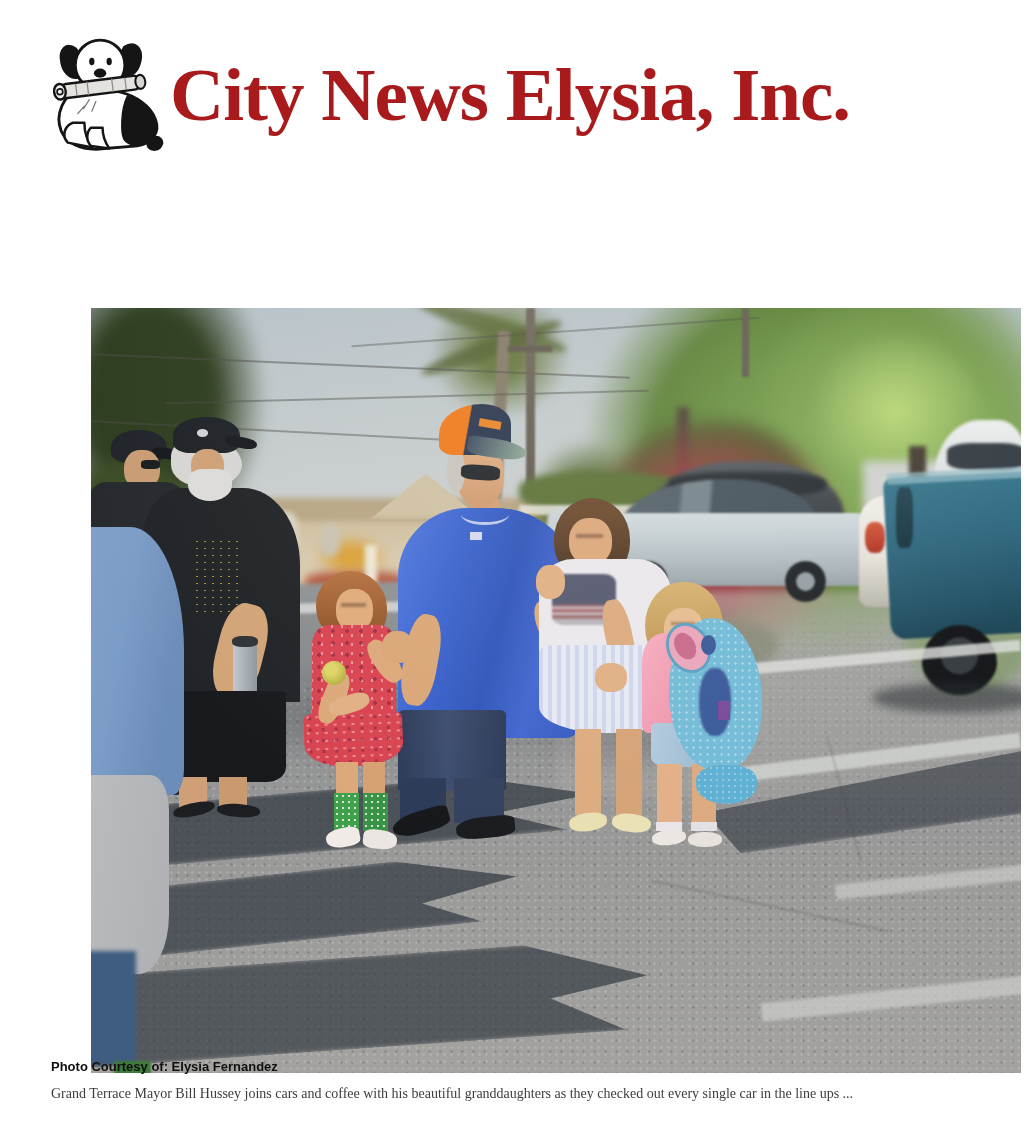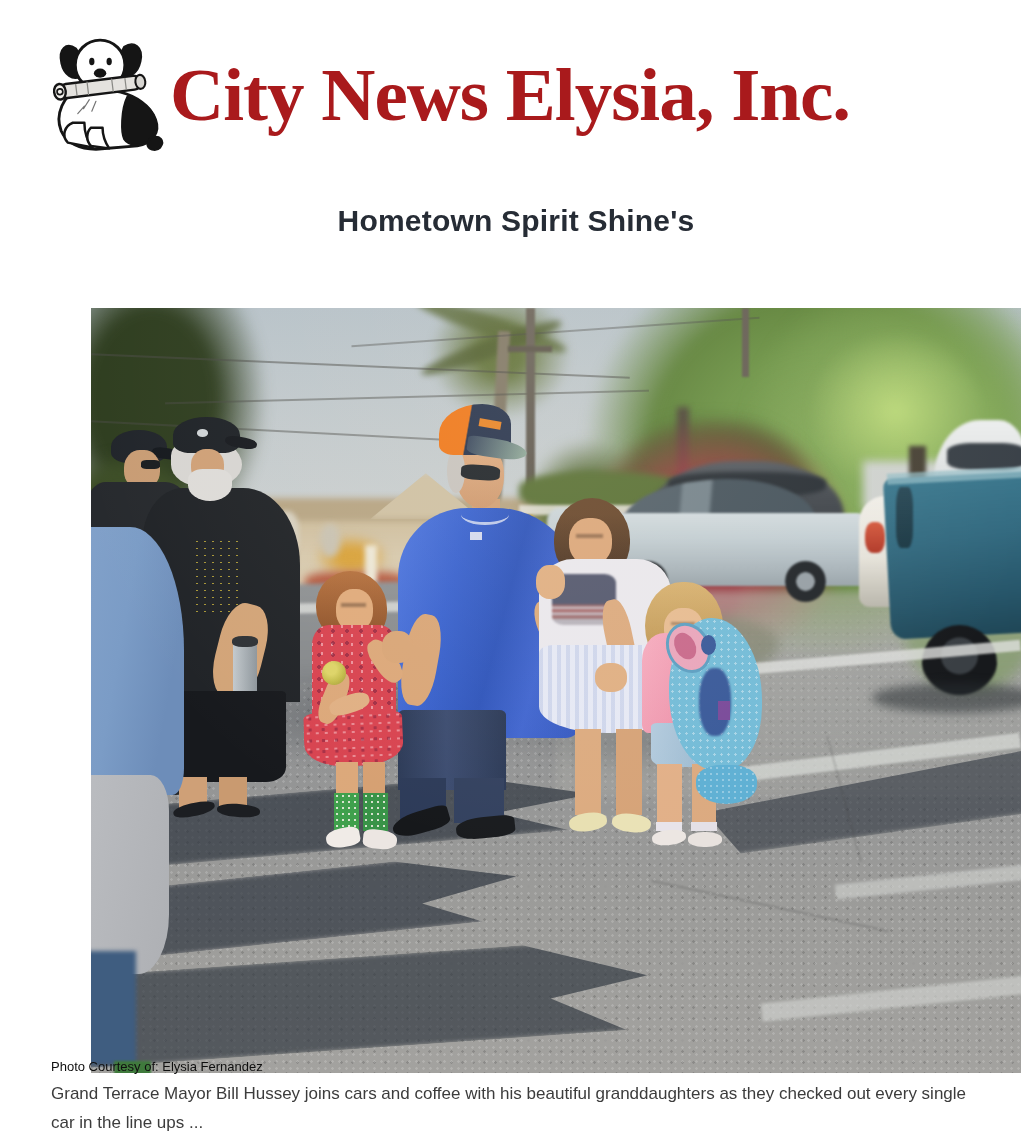--- a/index.html
+++ b/index.html
@@ -197,23 +197,23 @@
   
   .stb{left:62.2%;top:40.5%;width:10%;height:20%;background-color:#74bcd8;background-image:radial-gradient(rgba(255,255,255,.38) 22%,rgba(255,255,255,0) 25%);background-size:7px 7px;border-radius:46% 54% 42% 52%;}
   .ste{left:61.9%;top:41%;width:4.6%;height:6.8%;background:#e9a6bc;border:3px solid #5d9fc2;border-radius:50%;transform:rotate(-28deg);box-sizing:border-box;}
   .stei{left:62.8%;top:42.4%;width:2.2%;height:3.6%;background:#c96a8c;border-radius:50%;transform:rotate(-28deg);}
   .stp1{left:65.6%;top:42.8%;width:1.6%;height:2.6%;background:#3a5a9a;border-radius:50%;filter:blur(.5px);}
   .stp2{left:65.4%;top:47%;width:3.4%;height:9%;background:#3a5a9a;border-radius:45%;filter:blur(1px);}
   .sttg{left:67.4%;top:51.4%;width:1.3%;height:2.4%;background:#7a4a9a;filter:blur(.5px);}
   .stpw{left:65%;top:59.8%;width:6.6%;height:5%;background-color:#5fb0d4;background-image:radial-gradient(rgba(255,255,255,.32) 22%,transparent 25%);background-size:6px 6px;border-radius:40% 40% 50% 50%;}
   .warm{inset:0;background:radial-gradient(circle at 50% 8%,rgba(255,244,222,.10),rgba(0,0,0,0) 60%);}
   
-  .credit{position:absolute;left:51px;top:1059px;font-size:13px;font-weight:400;color:#0f0f0f;}
-  .caption{position:absolute;left:51px;top:1080px;width:936px;margin:0;font-size:17px;
-           line-height:28.5px;color:#3c3c3c;}
+  .credit{position:absolute;left:51px;top:1059px;font-size:13px;font-weight:700;color:#0f0f0f;}
+  .caption{position:absolute;left:51px;top:1080px;width:936px;margin:0;font-size:14px;
+           line-height:28.5px;color:#3c3c3c;font-family:Liberation Serif, serif;}
 </style>
 </head>
 <body>
 
 <div class="page">
 
   <header>
     <span class="dog">
       <svg viewBox="0 0 150 160" width="124" height="158">
         <g stroke="#151515" stroke-linejoin="round" stroke-linecap="round">
@@ -235,21 +235,20 @@
             <circle cx="14" cy="72.5" r="3.5" fill="none" stroke-width="2"></circle>
             <path d="M34,66 L34,79 M48,65 L48,80 M78,65 L78,80 M94,66 L94,79" stroke="#8a8a86" stroke-width="1.5" fill="none"></path>
           </g>
           <path d="M50,88 l-7,11 M58,90 l-5,12 M44,96 l-8,9" stroke-width="1.4" opacity=".6" fill="none"></path>
         </g>
       </svg>
     </span>
     <div class="logo-text">City News Elysia, Inc.</div>
   </header>
 
-  <h1 class="headline">Hometown Spirit Shine's</h1>
 
   <figure class="ph">
     <div class="a sky"></div>
     <div class="a speck"></div>
     <div class="a tl1"></div>
     <div class="a tl2"></div>
     <div class="a tr1"></div>
     <div class="a tr2"></div>
     <div class="a tr3"></div>
     <div class="a tr4"></div>

